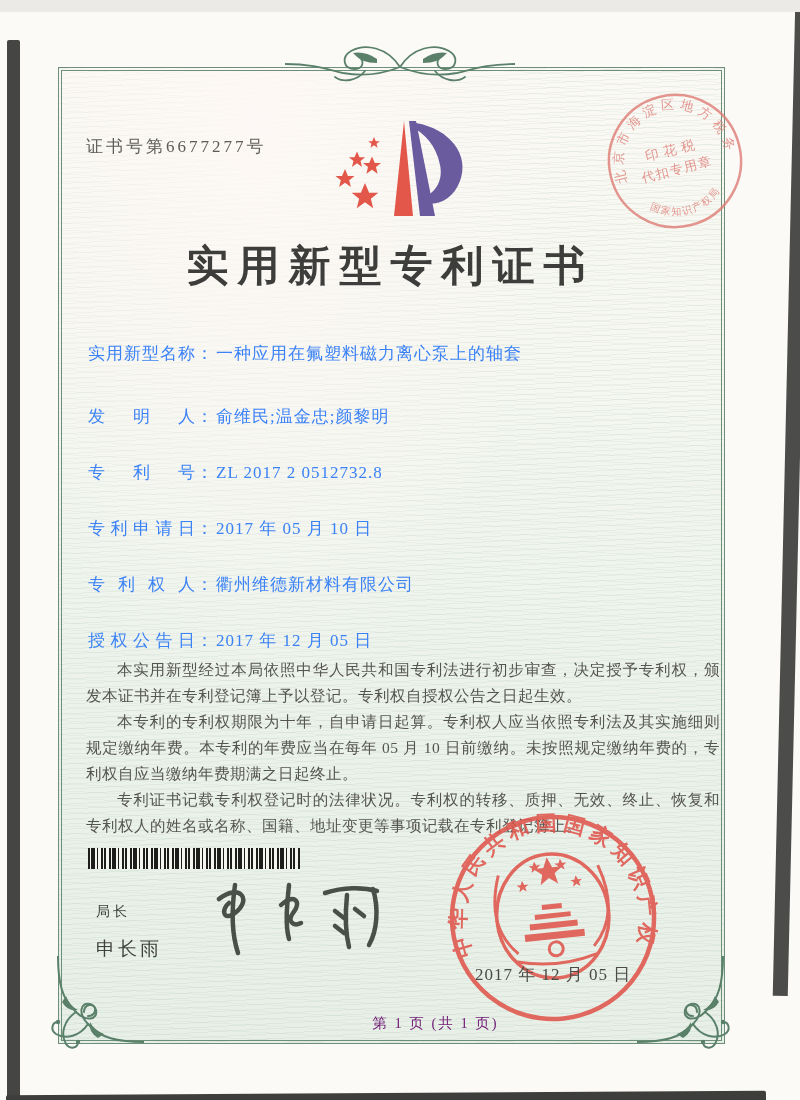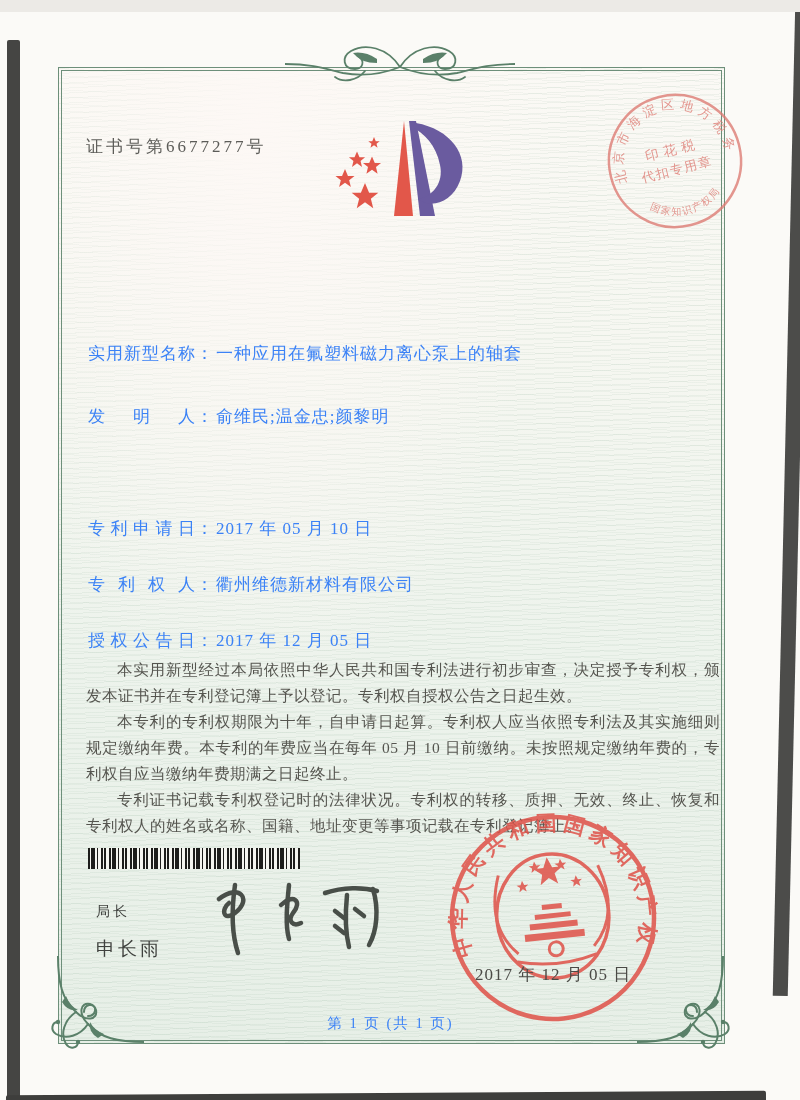--- a/index.html
+++ b/index.html
@@ -33,21 +33,21 @@
   .paras{position:absolute;left:86px;top:645px;width:634px;}
   .paras p{margin:0;font-size:15.5px;line-height:26px;color:#55554f;text-align:justify;text-indent:2em;letter-spacing:0.5px;}
   .barcode{position:absolute;left:88px;top:836px;width:212px;height:21px;
     background:repeating-linear-gradient(90deg,#1d1d1b 0 2px,#f5f5f0 2px 3px,#1d1d1b 3px 7px,#f5f5f0 7px 9px,#1d1d1b 9px 10px,#f5f5f0 10px 13px,#1d1d1b 13px 15px,#f5f5f0 15px 16px,#1d1d1b 16px 18px,#f5f5f0 18px 21px);}
   .director-title{position:absolute;left:96px;top:891px;font-size:14px;color:#3f413e;font-family:"Liberation Sans","DejaVu Sans",sans-serif;letter-spacing:3px;}
   .director-name{position:absolute;left:96px;top:924px;font-size:19px;color:#3f413e;font-family:"Liberation Sans","DejaVu Sans",sans-serif;letter-spacing:3px;}
   .signature{position:absolute;left:205px;top:853px;opacity:.9;}
   .seal{position:absolute;left:447px;top:800px;opacity:.85;transform:rotate(-6deg);}
   .seal-date{position:absolute;left:447px;top:951px;width:212px;text-align:center;font-size:17px;letter-spacing:1px;color:#4a4a46;}
   .tax-stamp{position:absolute;left:604px;top:78px;opacity:.78;transform:rotate(-14deg);}
-  .footer{position:absolute;left:58px;top:1002px;width:665px;text-align:center;font-size:14.5px;color:#3b82f6;letter-spacing:2px;}
+  .footer{position:absolute;left:58px;top:1002px;width:665px;text-align:center;font-size:14.5px;color:#701a75;letter-spacing:2px;padding-left:45px;}
   .logo{position:absolute;left:332px;top:103px;}
 </style>
 </head>
 <body>
 
 <div class="page">
 
   <div class="edge edge-left"></div>
   <div class="edge edge-right"></div>
   <div class="edge edge-bottom"></div>
@@ -99,26 +99,30 @@
       <use href="#star" transform="translate(13,64) scale(1.0)"></use>
       <use href="#star" transform="translate(25,45) scale(0.85)"></use>
       <use href="#star" transform="translate(40,51) scale(0.95)"></use>
       <use href="#star" transform="translate(42,28) scale(0.6)"></use>
     </g>
     <path d="M72,6 L62,101 L81,101 Z" fill="#e2574a"></path>
     <path d="M77,6 L84,6 L103,101 L88,101 Z" fill="#6a5b9f"></path>
     <path d="M84,8 C118,14 138,40 128,66 C120,88 98,94 86,84 C100,82 112,68 108,50 C104,30 92,18 80,12 Z" fill="#6a5b9f"></path>
   </svg>
 
+  <div class="title">实用新型专利证书</div>
 
   <div class="field" style="top:330px">
     <span class="field-label">实用新型名称</span><span class="field-colon">：</span><span>一种应用在氟塑料磁力离心泵上的轴套</span>
   </div>
   <div class="field" style="top:393px">
     <span class="field-label">发明人</span><span class="field-colon">：</span><span>俞维民;温金忠;颜黎明</span>
+  </div>
+  <div class="field" style="top:449px">
+    <span class="field-label">专利号</span><span class="field-colon">：</span><span>ZL 2017 2 0512732.8</span>
   </div>
   <div class="field" style="top:505px">
     <span class="field-label">专利申请日</span><span class="field-colon">：</span><span>2017 年 05 月 10 日</span>
   </div>
   <div class="field" style="top:561px">
     <span class="field-label">专利权人</span><span class="field-colon">：</span><span>衢州维德新材料有限公司</span>
   </div>
   <div class="field" style="top:617px">
     <span class="field-label">授权公告日</span><span class="field-colon">：</span><span>2017 年 12 月 05 日</span>
   </div>

